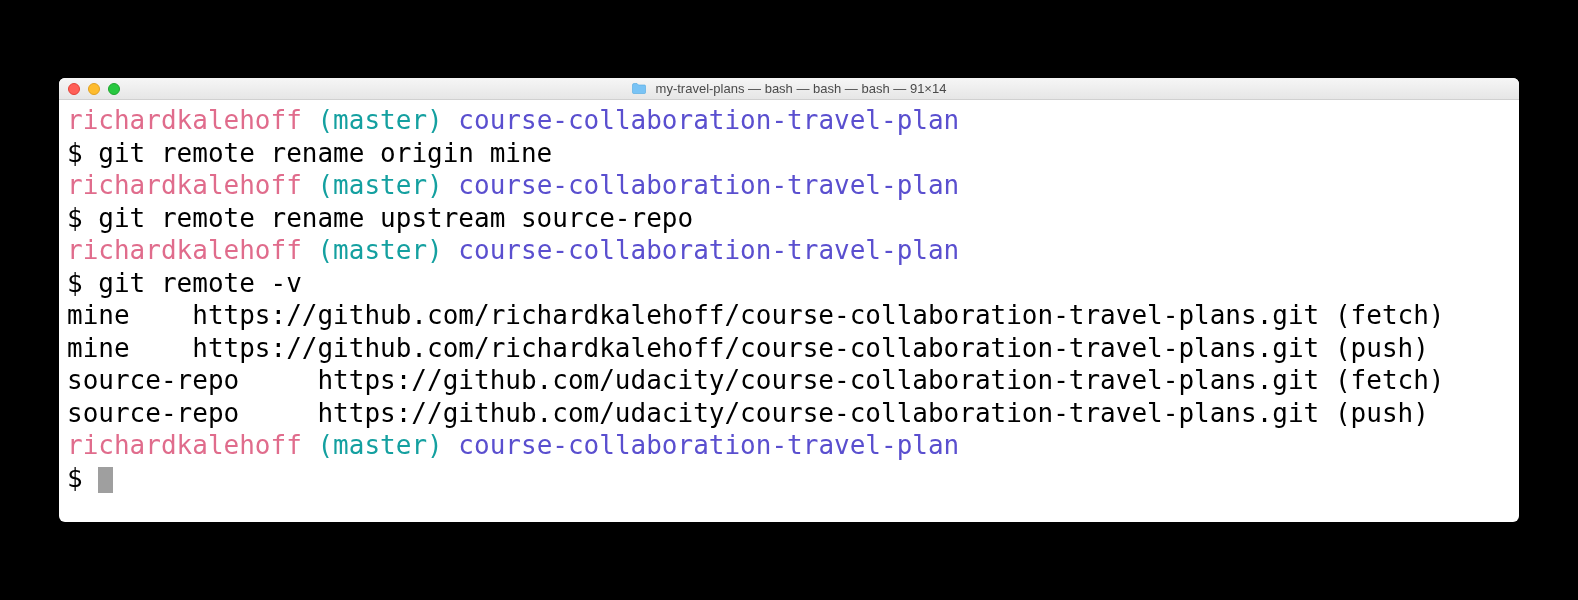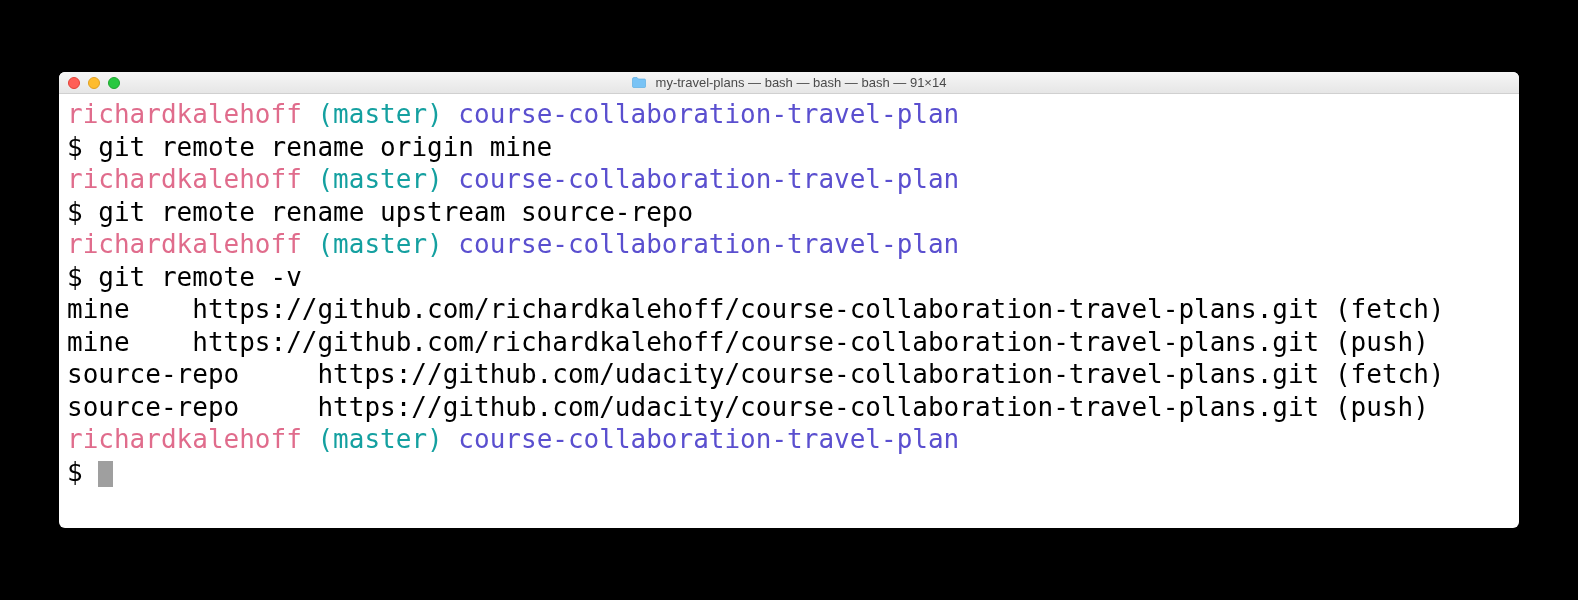--- a/index.html
+++ b/index.html
@@ -49,21 +49,21 @@
     gap: 10px;
     pointer-events: none;
     font-family: -apple-system, "Helvetica Neue", Arial, sans-serif;
     font-size: 13px;
     color: #4a4a4a;
   }
   .folder-icon {
     width: 14px; height: 11px;
   }
   .term {
-    padding: 4px 8px 40px 8px;
+    padding: 4px 8px 28px 8px;
     font-size: 26px;
     line-height: 1.25;
     letter-spacing: 0;
     white-space: pre;
     color: #000;
   }
   .user   { color: #e06c8c; }
   .branch { color: #14a0a0; }
   .dir    { color: #5a4fcf; }
   .cursor {

